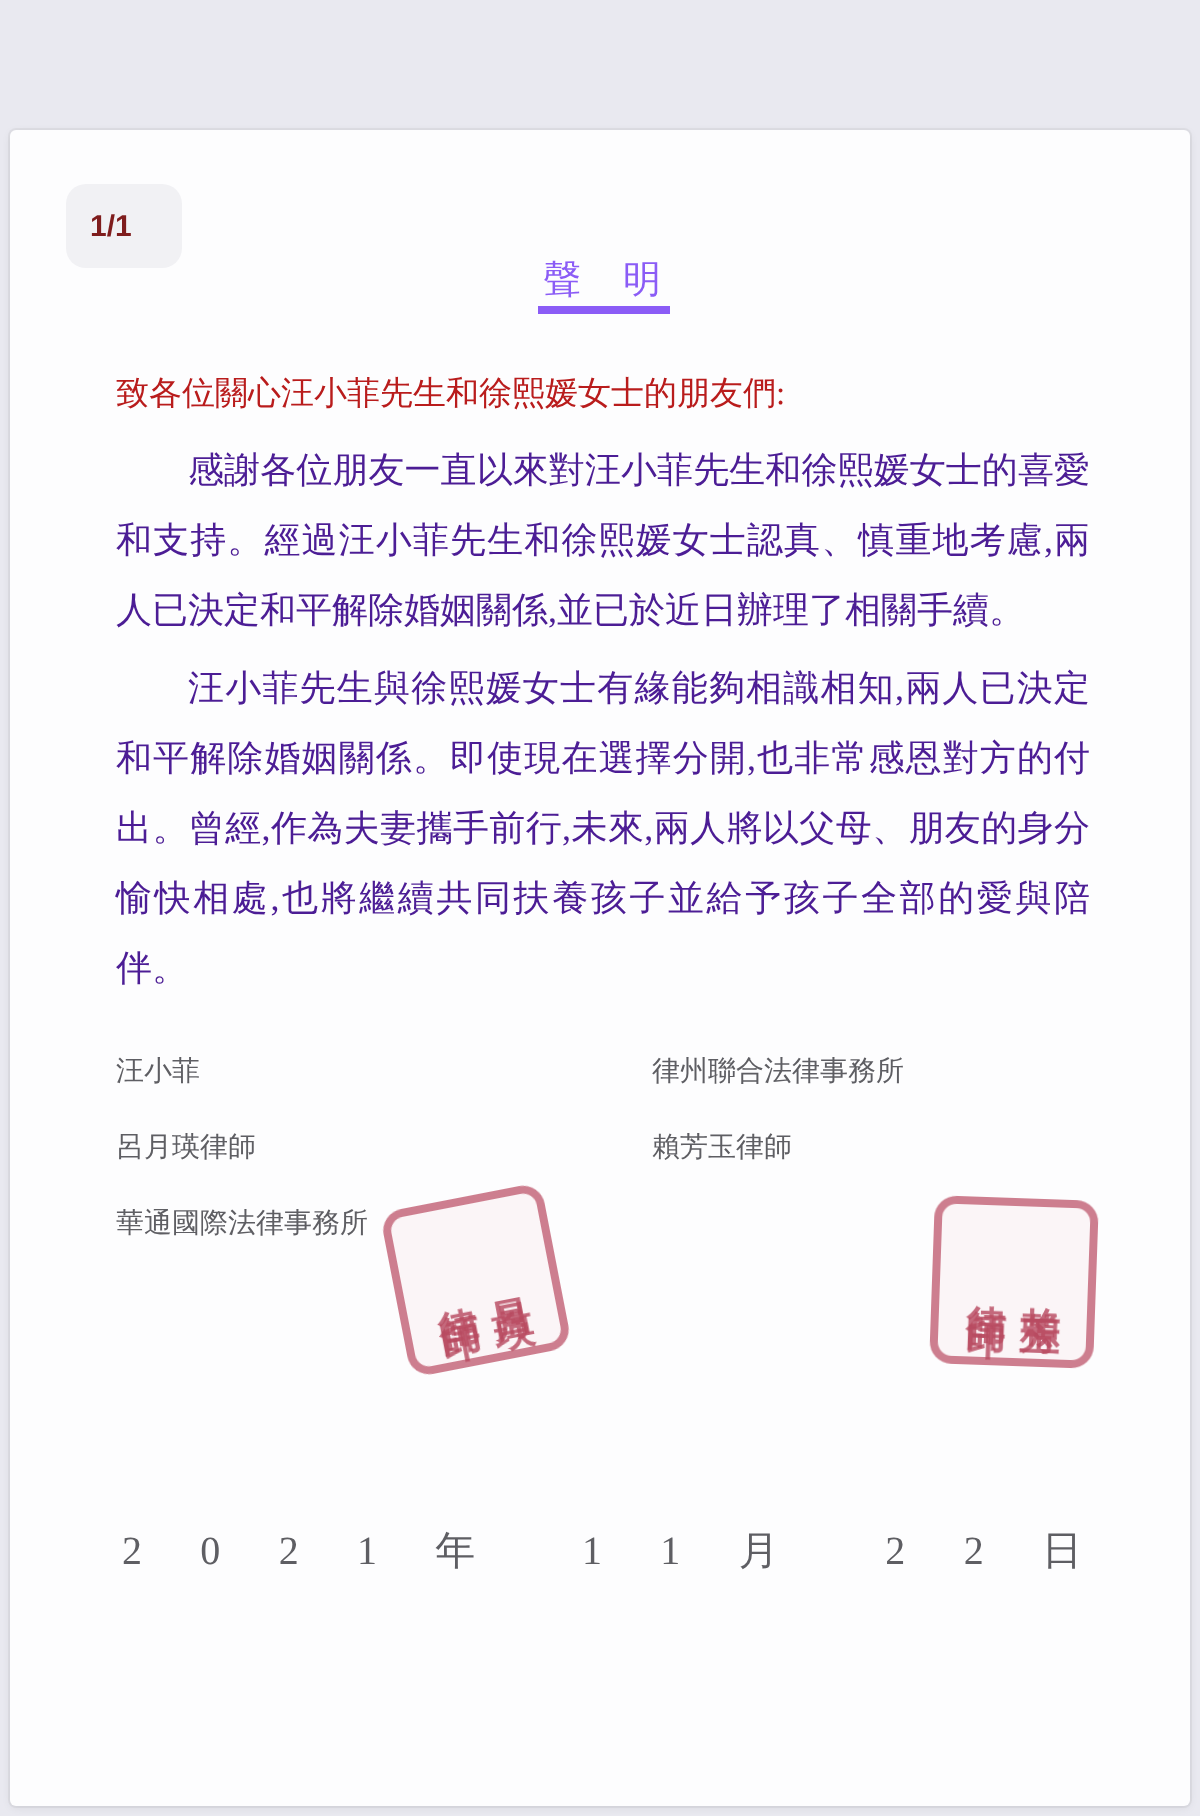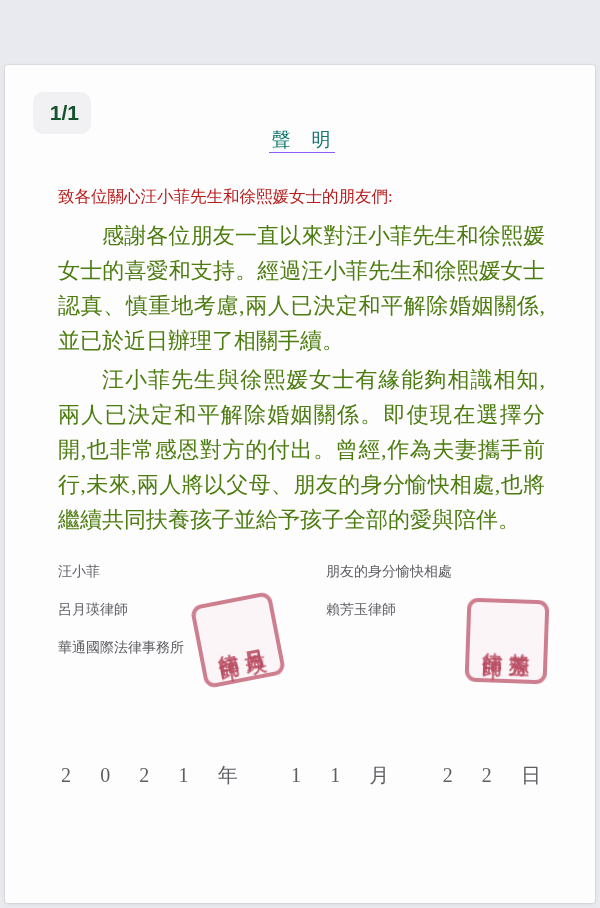--- a/index.html
+++ b/index.html
@@ -23,47 +23,47 @@
     box-shadow: 0 0 0 1px rgba(0,0,0,0.045), 0 1px 5px rgba(0,0,0,0.07);
     padding: 26px 50px 0 53px;
   }
   .page-badge {
     position: absolute;
     left: 28px; top: 27px;
     min-width: 58px; height: 42px;
     padding: 0 12px;
     background: #f1f1f4;
     border-radius: 10px;
-    display: flex; align-items: center; justify-content: flex-end;
+    display: flex; align-items: center; justify-content: flex-start;
     font-family: "Liberation Sans", "DejaVu Sans", sans-serif;
     font-weight: bold;
-    font-size: 21px;
-    color: #14532d;
+    font-size: 15px;
+    color: #7f1d1d;
   }
   .doc-title-wrap {
     margin-top: 36px;
     text-align: center;
   }
   .doc-title {
     font-size: 19px;
-    color: #0f766e;
-    border-bottom: 1px solid #8b5cf6;
+    color: #8b5cf6;
+    border-bottom: 4px solid #8b5cf6;
     padding: 0 3px 2px 3px;
     letter-spacing: 1px;
   }
   .salutation {
     margin: 26px 0 0 0;
     font-size: 16.5px;
     color: #b91c1c;
     line-height: 35px;
   }
   .para {
     margin: 4px 0 0 0;
-    font-size: 22px;
-    color: #4d7c0f;
+    font-size: 18px;
+    color: #4c1d95;
     line-height: 35px;
     text-indent: 2em;
     text-align: justify;
   }
   .sig-area {
     display: flex;
     margin-top: 16px;
   }
   .sig-col { width: 268px; }
   .sig-col:last-child { width: auto; }
@@ -133,21 +133,21 @@
     <p class="para">汪小菲先生與徐熙媛女士有緣能夠相識相知,兩人已決定和平解除婚姻關係。即使現在選擇分開,也非常感恩對方的付出。曾經,作為夫妻攜手前行,未來,兩人將以父母、朋友的身分愉快相處,也將繼續共同扶養孩子並給予孩子全部的愛與陪伴。</p>
 
 
     <div class="sig-area">
       <div class="sig-col">
         <div class="sig-line">汪小菲</div>
         <div class="sig-line">呂月瑛律師</div>
         <div class="sig-line">華通國際法律事務所</div>
       </div>
       <div class="sig-col">
-        <div class="sig-line">朋友的身分愉快相處</div>
+        <div class="sig-line">律州聯合法律事務所</div>
         <div class="sig-line">賴芳玉律師</div>
       </div>
     </div>
 
     <div class="seal seal-left">
       <div class="seal-inner">
         <div class="seal-col">律師印</div>
         <div class="seal-col">呂月瑛</div>
       </div>
     </div>

